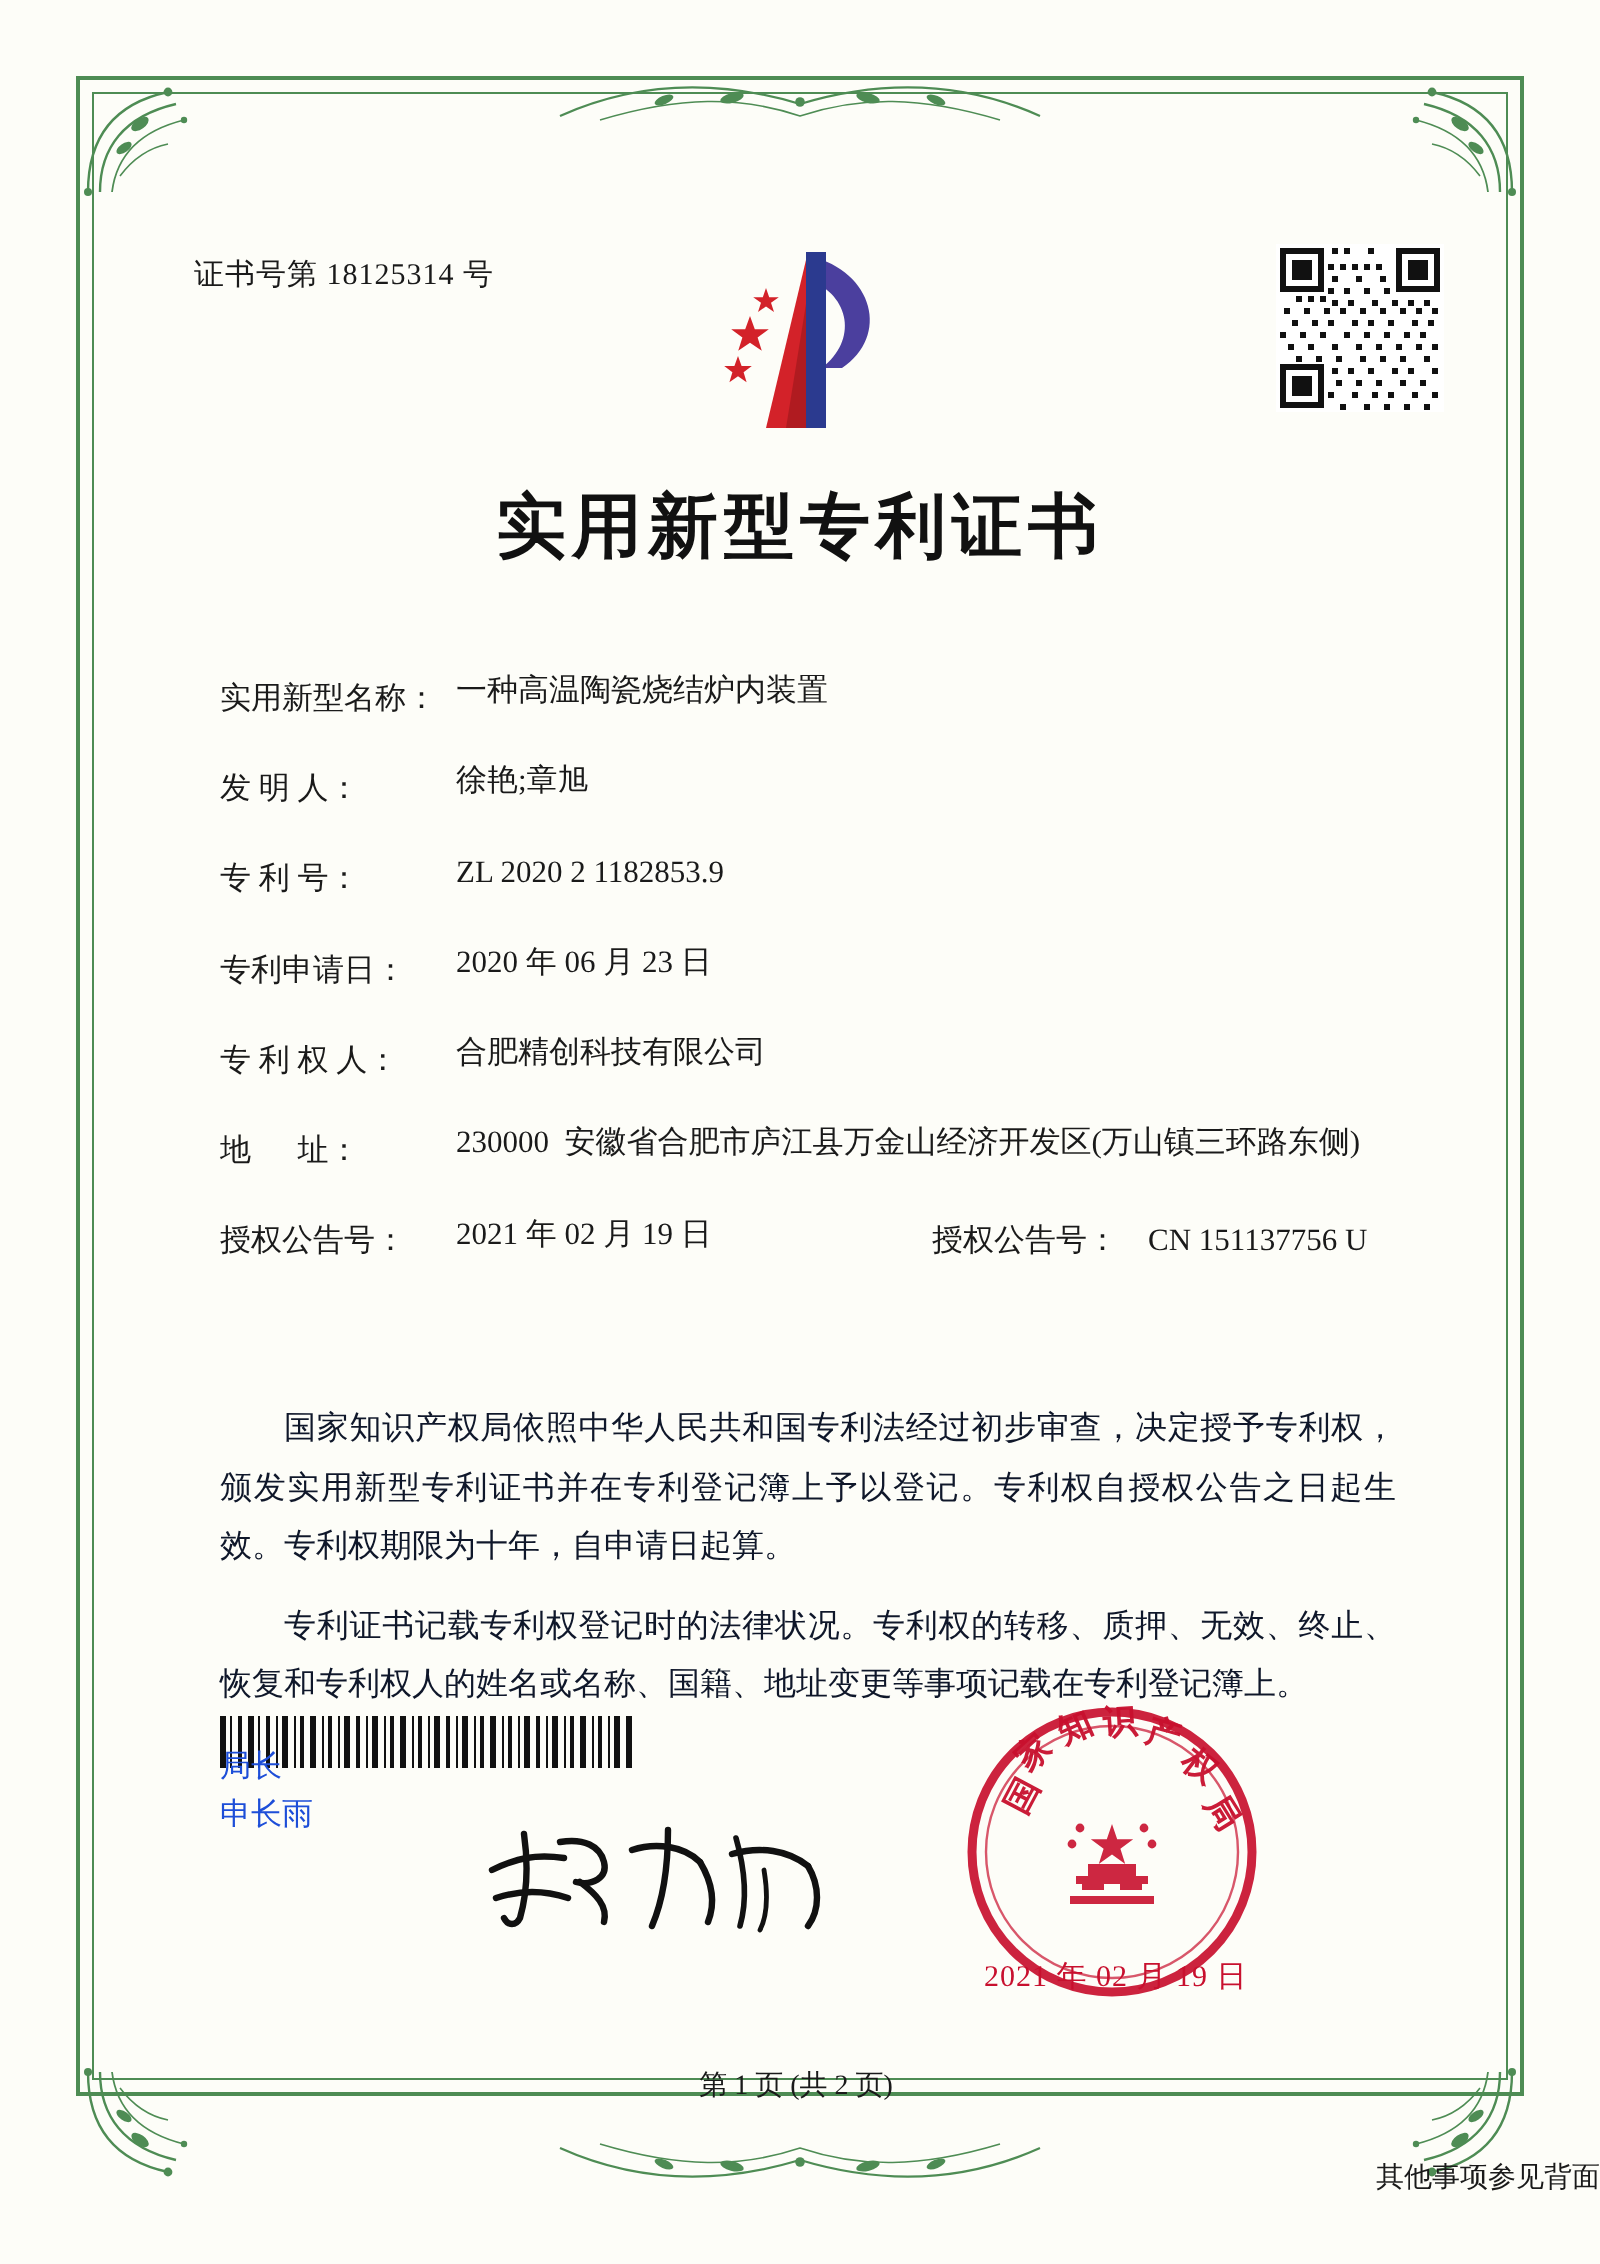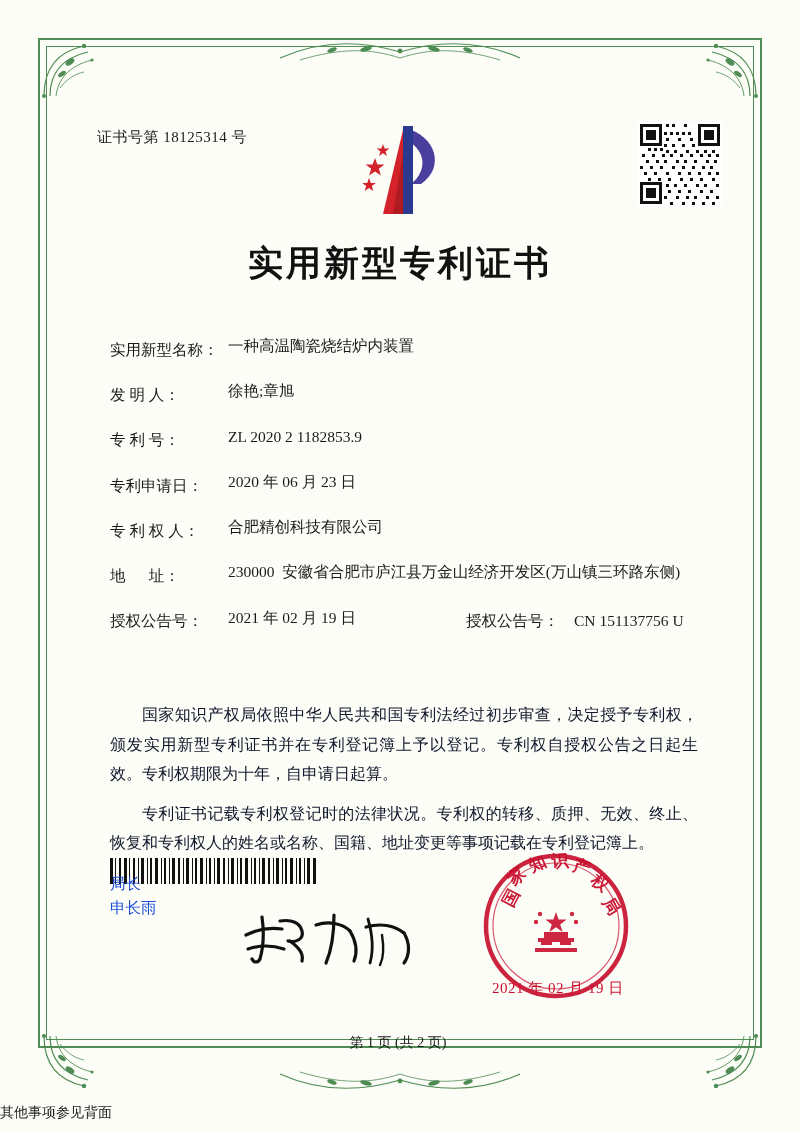--- a/index.html
+++ b/index.html
@@ -225,24 +225,23 @@
     width: 796px;
     text-align: center;
     font-size: 14px;
     color: #1a1a1a;
   }
   .footnote {
     position: absolute;
     left: 0;
     top: 1080px;
     width: 800px;
-    text-align: left;
+    text-align: right;
     font-size: 14px;
     color: #1a1a1a;
-    margin-top: 24px;
   }
 </style>
 </head>
 <body>
 
 <div class="certificate">
 
   <div class="frame-outer"></div>
   <div class="frame-inner"></div>
 

